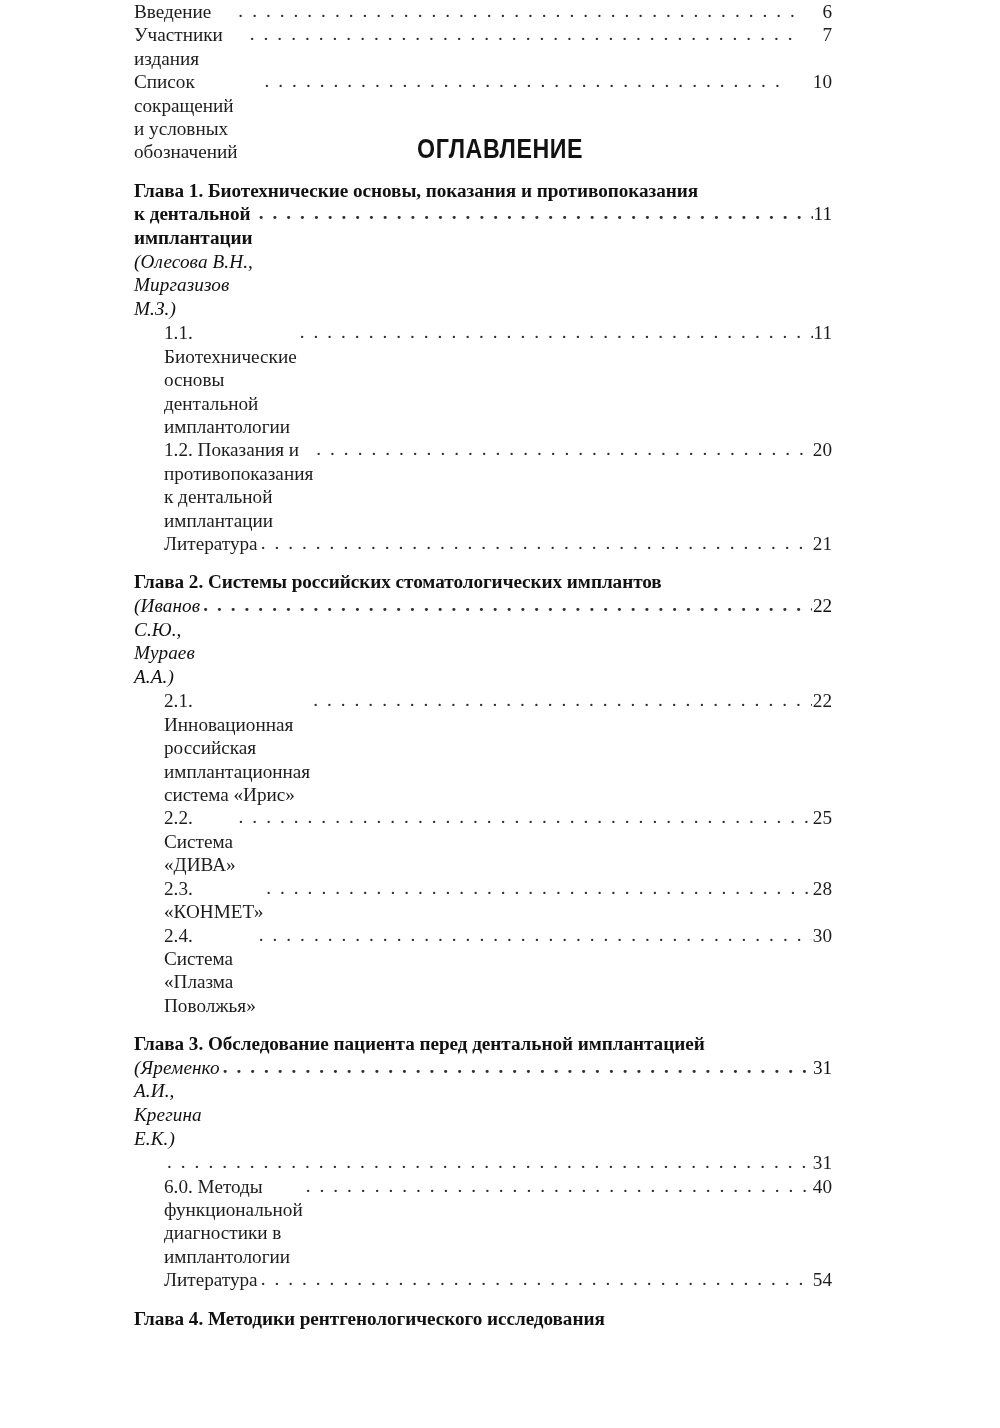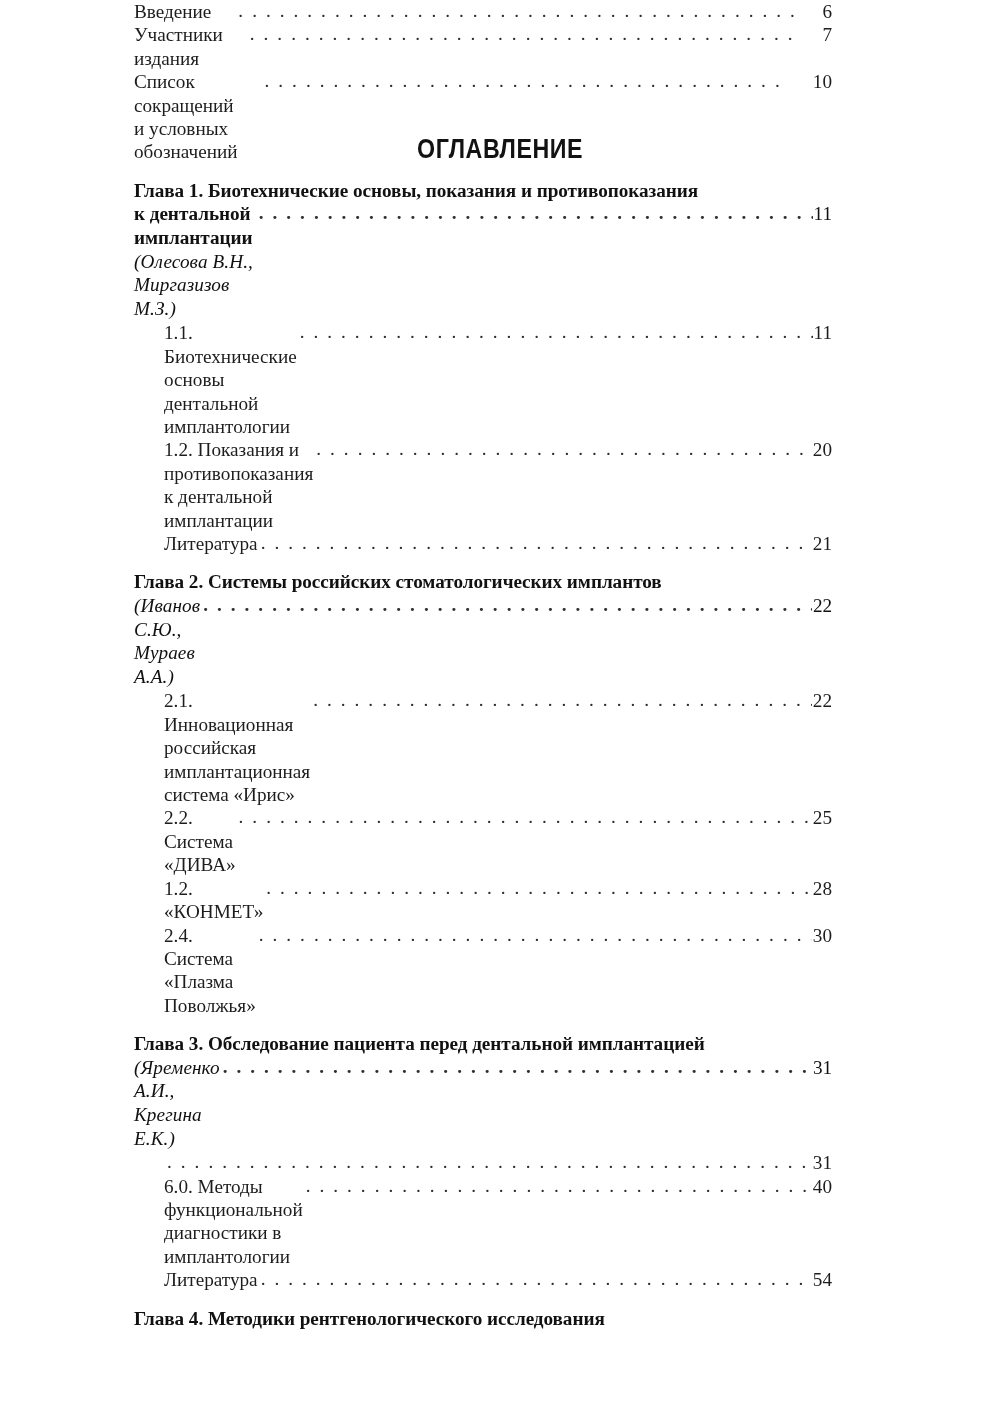--- a/index.html
+++ b/index.html
@@ -163,21 +163,21 @@
           <span class="txt">2.1. Инновационная российская имплантационная система «Ирис»</span>
           <span class="dots">. . . . . . . . . . . . . . . . . . . . . . . . . . . . . . . . . . . . . . . . . . . . . . . . . . . . . . . . . . . . . . . . . . . . . . . . . . . . . . . . . . . . . . . . . . . . . . . . . . . . . . . . . . . . . . . . . . . . . . . . . . . . . . . . . . . . . . . . . . . . . . . . . . . . . . . . . . . . . . . . . . . . . . . . . </span>
           <span class="pg">22</span>
         </div>
         <div class="row-flex sub">
           <span class="txt">2.2. Система «ДИВА»</span>
           <span class="dots">. . . . . . . . . . . . . . . . . . . . . . . . . . . . . . . . . . . . . . . . . . . . . . . . . . . . . . . . . . . . . . . . . . . . . . . . . . . . . . . . . . . . . . . . . . . . . . . . . . . . . . . . . . . . . . . . . . . . . . . . . . . . . . . . . . . . . . . . . . . . . . . . . . . . . . . . . . . . . . . . . . . . . . . . . </span>
           <span class="pg">25</span>
         </div>
         <div class="row-flex sub">
-          <span class="txt">1.2. «КОНМЕТ»</span>
+          <span class="txt">2.3. «КОНМЕТ»</span>
           <span class="dots">. . . . . . . . . . . . . . . . . . . . . . . . . . . . . . . . . . . . . . . . . . . . . . . . . . . . . . . . . . . . . . . . . . . . . . . . . . . . . . . . . . . . . . . . . . . . . . . . . . . . . . . . . . . . . . . . . . . . . . . . . . . . . . . . . . . . . . . . . . . . . . . . . . . . . . . . . . . . . . . . . . . . . . . . . </span>
           <span class="pg">28</span>
         </div>
         <div class="row-flex sub">
           <span class="txt">2.4. Система «Плазма Поволжья»</span>
           <span class="dots">. . . . . . . . . . . . . . . . . . . . . . . . . . . . . . . . . . . . . . . . . . . . . . . . . . . . . . . . . . . . . . . . . . . . . . . . . . . . . . . . . . . . . . . . . . . . . . . . . . . . . . . . . . . . . . . . . . . . . . . . . . . . . . . . . . . . . . . . . . . . . . . . . . . . . . . . . . . . . . . . . . . . . . . . . </span>
           <span class="pg">30</span>
         </div>
         <div class="chapter">
           <div class="head-line">Глава 3. Обследование пациента перед дентальной имплантацией</div>

